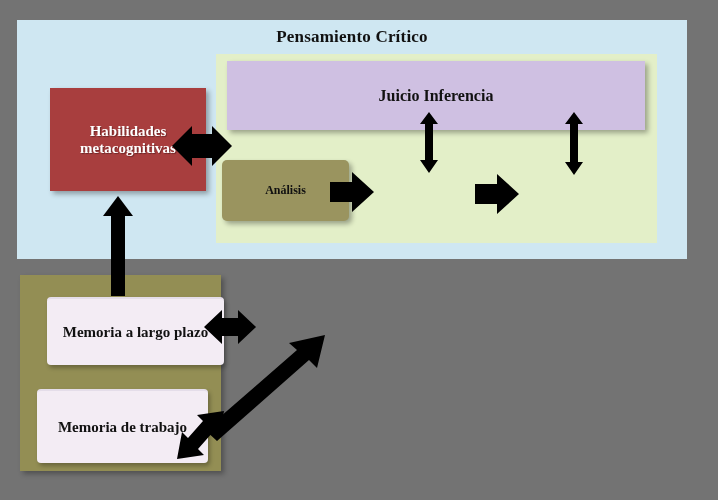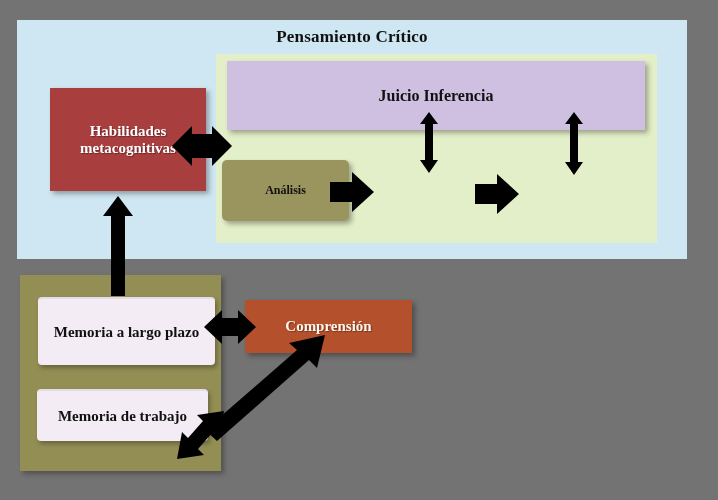--- a/index.html
+++ b/index.html
@@ -87,22 +87,22 @@
   }
 
   .box-mem {
     background: #f3ecf4;
     color: #111111;
     font-size: 15px;
     border-radius: 4px;
     border-top: 2px solid #e4dde9;
     box-shadow: 2px 3px 4px rgba(0,0,0,0.28);
   }
-  .box-mem-1 { left: 38px; top: 297px; width: 177px; height: 68px; }
-  .box-mem-2 { left: 37px; top: 389px; width: 171px; height: 52px; }
+  .box-mem-1 { left: 47px; top: 297px; width: 177px; height: 68px; }
+  .box-mem-2 { left: 37px; top: 389px; width: 171px; height: 74px; }
 
   
   #arrows {
     position: absolute;
     left: 0; top: 0;
     width: 718px; height: 500px;
     pointer-events: none;
   }
 
   .title {
@@ -141,23 +141,20 @@
 
   <div class="container-box panel-olive-container"></div>
 
   <div class="nodebox box-mem box-mem-1">
     <span>Memoria a largo plazo</span>
   </div>
   <div class="nodebox box-mem box-mem-2">
     <span>Memoria de trabajo</span>
   </div>
 
-  <div class="nodebox box-brick">
-    <span>Comprensión</span>
-  </div>
 
   <svg id="arrows" viewBox="0 0 718 500">
 
     <g>
       <polygon fill="#000000" points="192,134 212,134 212,126 232,146 212,166 212,158 192,158 192,166 172,146 192,126"></polygon>
     </g>
 
     <g>
       <polygon fill="#000000" points="330,182 352,182 352,172 374,192 352,212 352,202 330,202"></polygon>
     </g>

